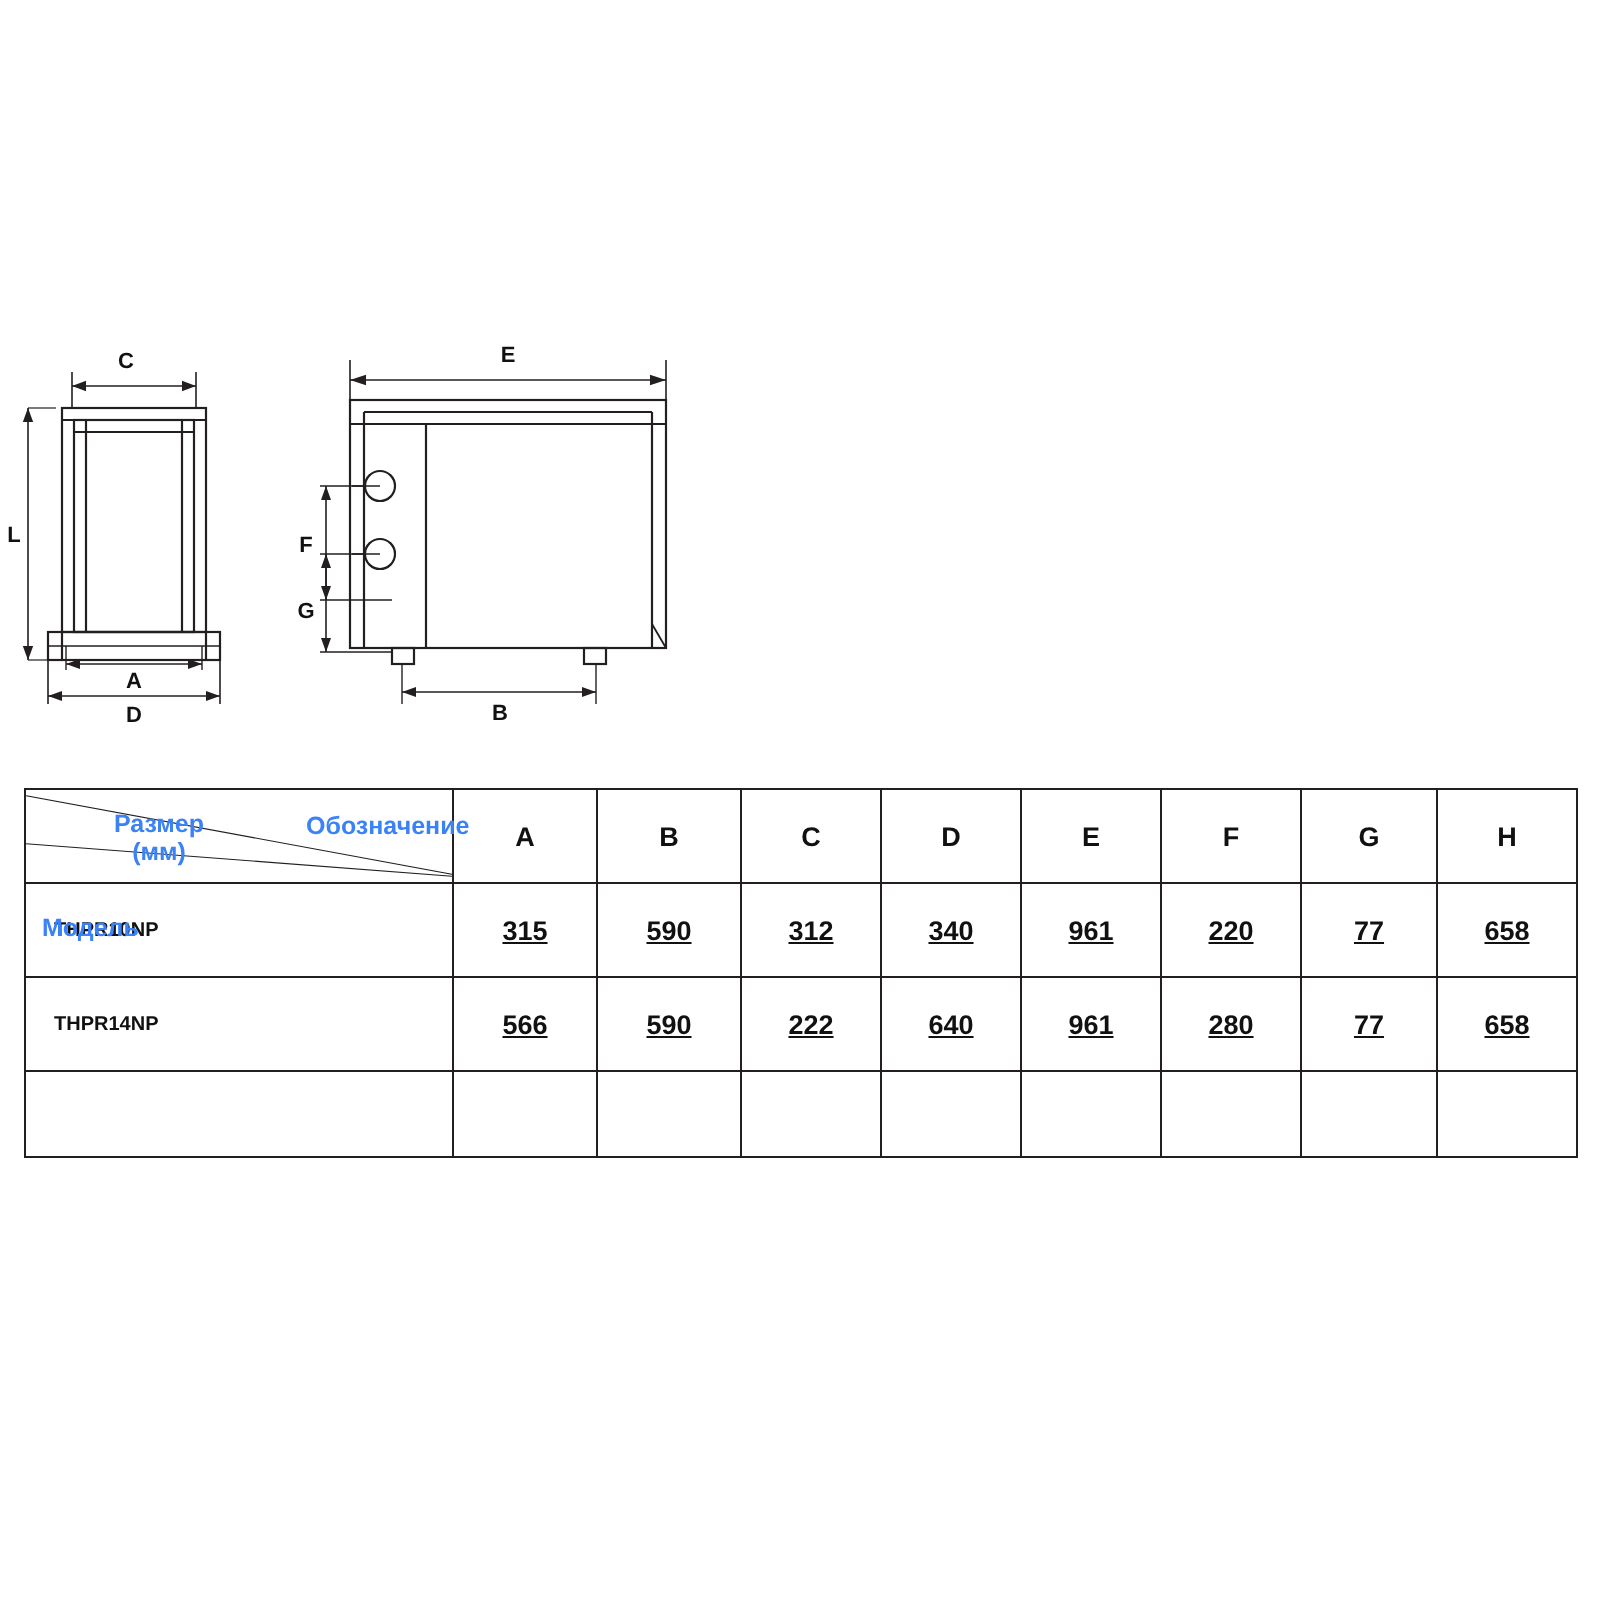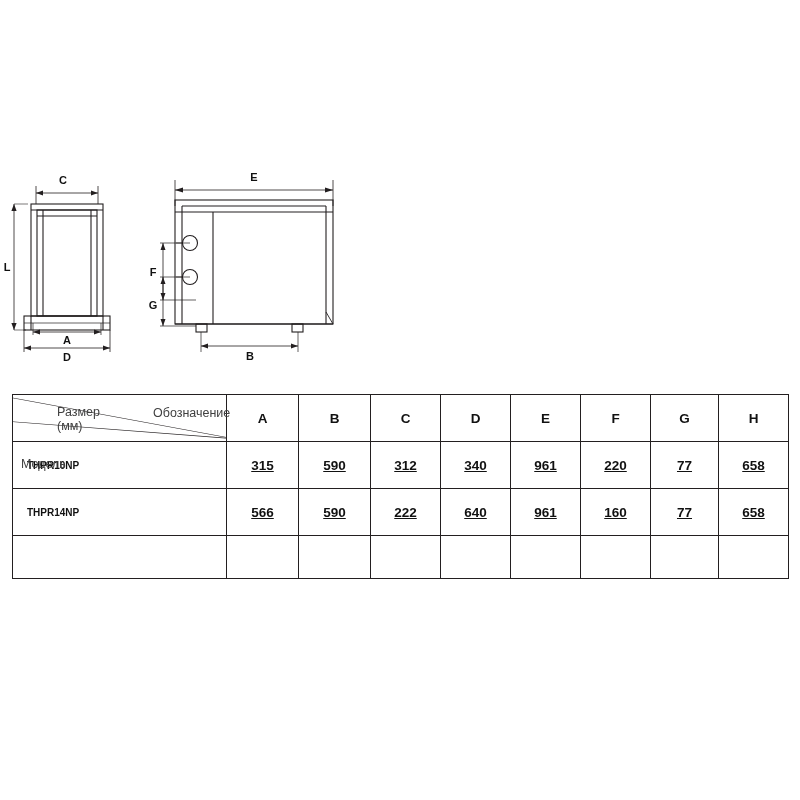--- a/index.html
+++ b/index.html
@@ -82,25 +82,25 @@
   }
   td.corner svg.diag {
     position: absolute;
     left: 0; top: 0;
     width: 100%;
     height: 100%;
   }
   .corner-lbl {
     position: absolute;
     font-size: 12.5px;
-    font-weight: normal;
-    color: #404040;
+    font-weight: bold;
+    color: #3b82f6;
     white-space: nowrap;
     line-height: 1.15;
-    text-align: left;
+    text-align: center;
   }
   .corner-lbl.size {
     left: 44px;
     top: 10px;
   }
   .corner-lbl.desig {
     left: 140px;
     top: 11px;
   }
   .corner-lbl.model {
@@ -303,21 +303,21 @@
         </tr>
 
 
         <tr>
           <td class="model">THPR14NP</td>
           <td class="valcell">566</td>
           <td class="valcell">590</td>
           <td class="valcell">222</td>
           <td class="valcell">640</td>
           <td class="valcell">961</td>
-          <td class="valcell">160</td>
+          <td class="valcell">280</td>
           <td class="valcell">77</td>
           <td class="valcell">658</td>
         </tr>
 
         <tr class="blank">
           <td></td>
           <td></td>
           <td></td>
           <td></td>
           <td></td>

